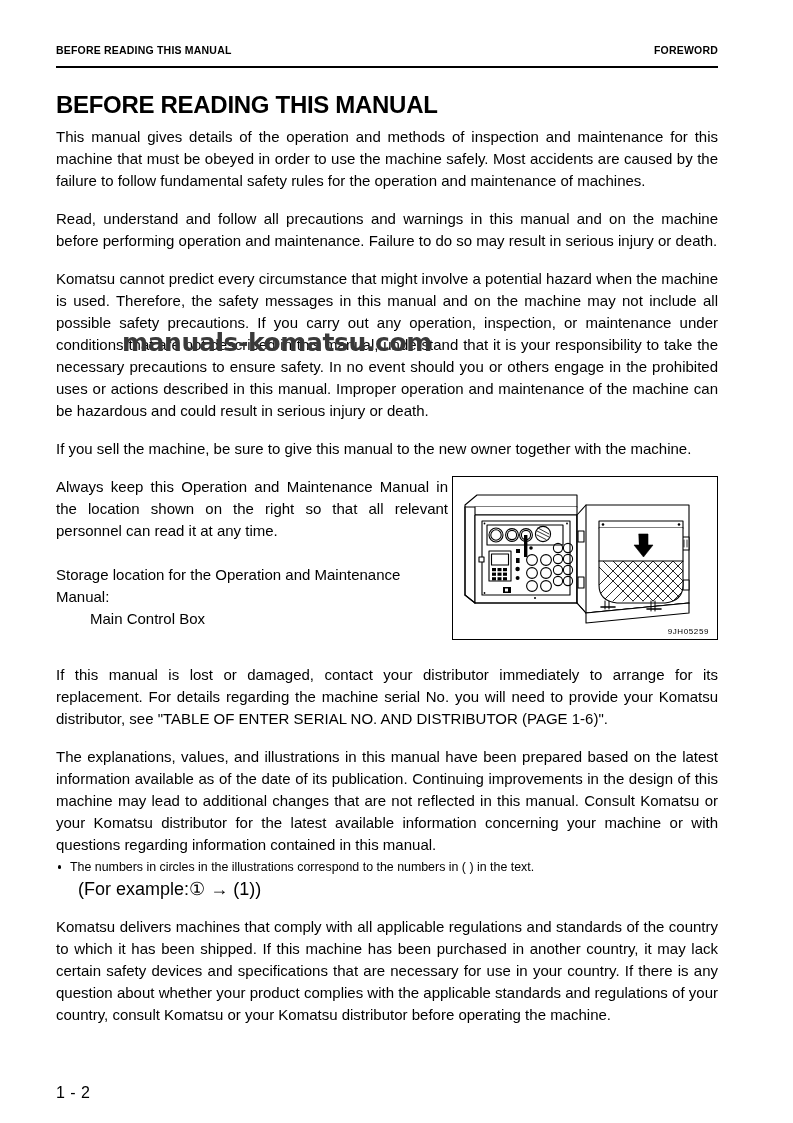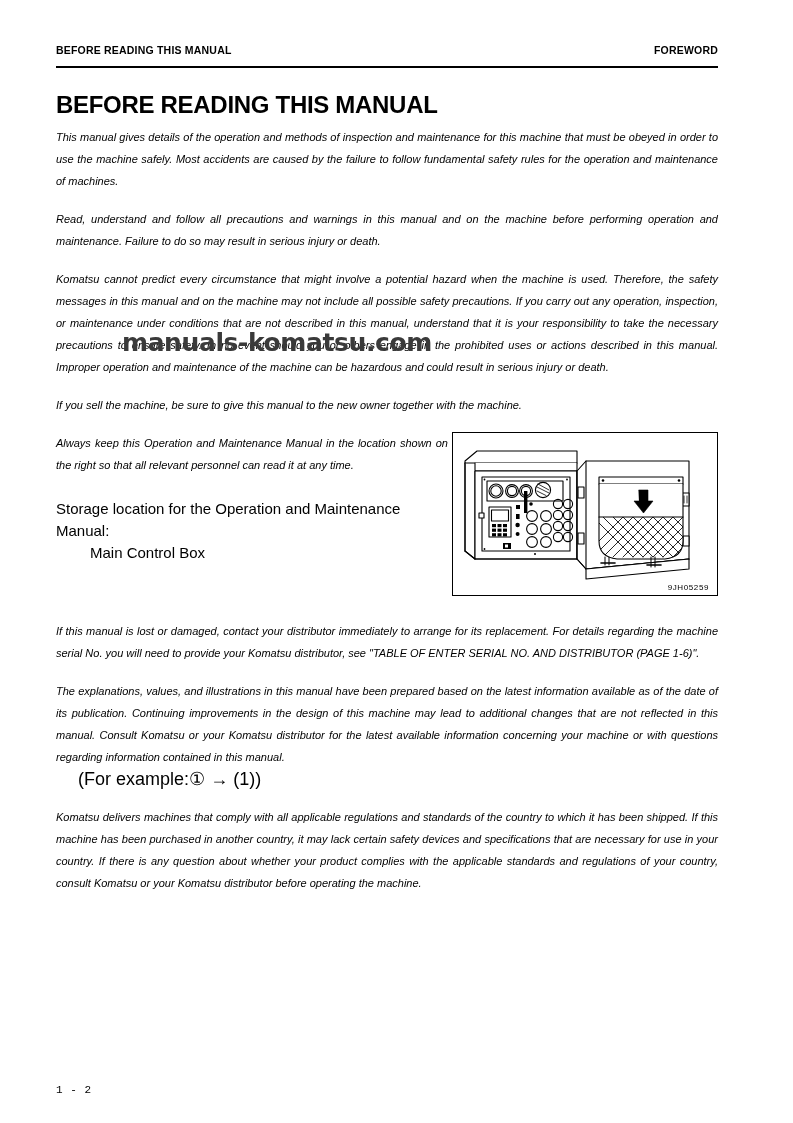--- a/index.html
+++ b/index.html
@@ -60,25 +60,24 @@
   h1.doc-title {
     margin: 0 0 9px 0;
     font-size: 24px;
     font-weight: bold;
     letter-spacing: -0.3px;
     line-height: 1.05;
   }
 
   p.para {
     margin: 0 0 16px 0;
-    font-size: 11px;
+    font-size: 15px;
     line-height: 22px;
     text-align: justify;
     text-justify: inter-word;
-    font-style: italic;
   }
 
   .bullet-line {
     margin: 0;
     font-size: 12.4px;
     line-height: 22px;
     padding-left: 14px;
     position: relative;
   }
   .bullet-dot {
@@ -151,23 +150,22 @@
     font-family: "DejaVu Sans", sans-serif;
     white-space: nowrap;
     pointer-events: none;
   }
 
   
   .footer {
     position: absolute;
     left: 56px;
     top: 1084px;
-    font-size: 11px;
+    font-size: 16px;
     letter-spacing: 0.5px;
-    font-family: Liberation Mono, monospace;
   }
 </style>
 </head>
 <body>
 
 <div class="page">
 
   <div class="header">
     <div class="header-left">BEFORE READING THIS MANUAL</div>
     <div class="header-right">FOREWORD</div>
@@ -315,20 +313,24 @@
         </svg>
         <div class="fig-caption">9JH05259</div>
       </div>
     </div>
 
     <p class="para">If this manual is lost or damaged, contact your distributor immediately to arrange for its replacement. For details regarding the machine serial No. you will need to provide your Komatsu distributor, see "TABLE OF ENTER SERIAL NO. AND DISTRIBUTOR (PAGE 1-6)".</p>
 
 
     <p class="para" style="margin-bottom:0">The explanations, values, and illustrations in this manual have been prepared based on the latest information available as of the date of its publication. Continuing improvements in the design of this machine may lead to additional changes that are not reflected in this manual. Consult Komatsu or your Komatsu distributor for the latest available information concerning your machine or with questions regarding information contained in this manual.</p>
 
+    <p class="bullet-line">
+      <span class="bullet-dot"></span>
+      <span>The numbers in circles in the illustrations correspond to the numbers in ( ) in the text.</span>
+    </p>
     <p class="example-line">(For example:① → (1))</p>
 
     <p class="para">Komatsu delivers machines that comply with all applicable regulations and standards of the country to which it has been shipped.  If this machine has been purchased in another country, it may lack certain safety devices and specifications that are necessary for use in your country. If there is any question about whether your product complies with the applicable standards and regulations of your country, consult Komatsu or your Komatsu distributor before operating the machine.</p>
 
   </div>
 
   <div class="watermark">manuals-komatsu.com</div>
 
   <div class="footer">1 - 2</div>
 

